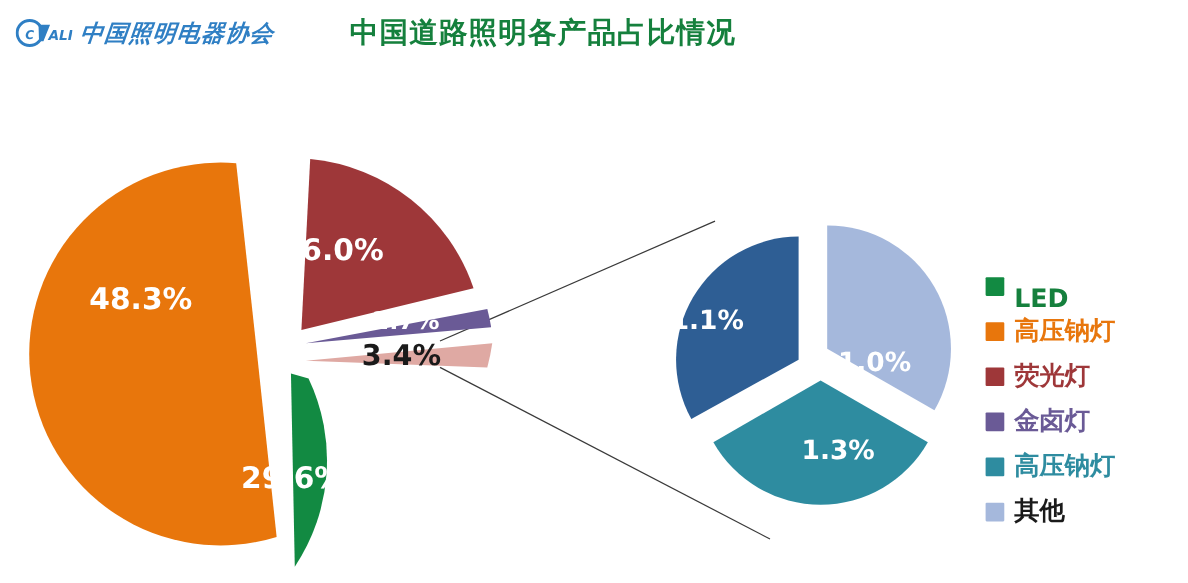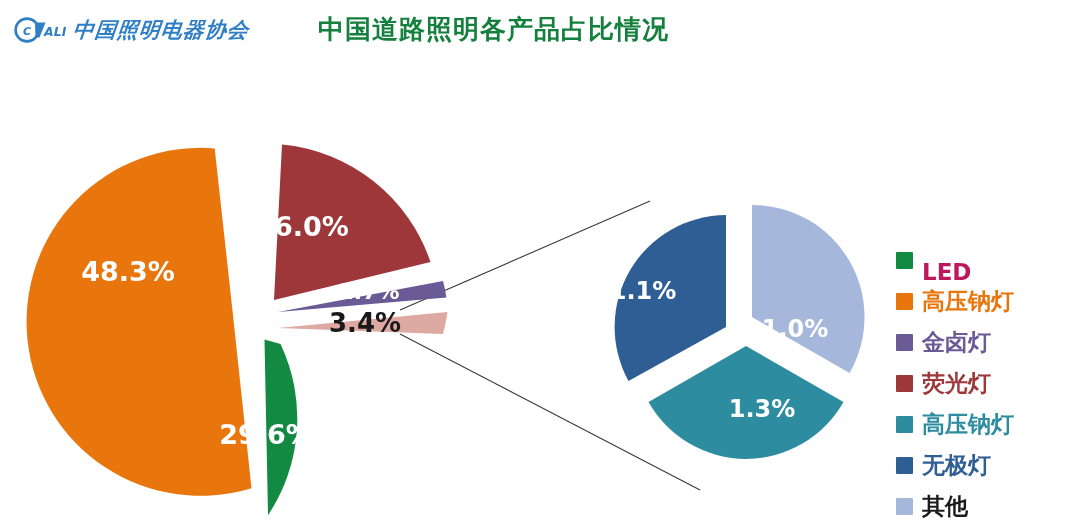--- a/index.html
+++ b/index.html
@@ -204,47 +204,43 @@
         <text class="slice-label light" x="762" y="345" font-size="24" text-anchor="middle">1.3%</text>
 
         <text class="slice-label light" x="643" y="227" font-size="24" text-anchor="middle">1.1%</text>
       </g>
     </svg>
 
     <div id="legend">
 
       <div class="legend-item">
         <span class="legend-swatch" style="background-color: rgb(18, 138, 66);"></span>
-        <span class="legend-label" style="color: #be185d; margin-top: 24px;">LED</span>
+        <span class="legend-label" style="color: #15803d; margin-top: 24px;">LED</span>
       </div>
 
       <div class="legend-item">
         <span class="legend-swatch" style="background-color: rgb(232, 118, 12);"></span>
         <span class="legend-label" style="color: rgb(232, 118, 12); text-align: center;">高压钠灯</span>
       </div>
 
       <div class="legend-item">
+        <span class="legend-swatch" style="background-color: rgb(158, 55, 57);"></span>
+        <span class="legend-label" style="color: rgb(158, 55, 57);">荧光灯</span>
+      </div>
+
+      <div class="legend-item">
         <span class="legend-swatch" style="background-color: rgb(106, 90, 150);"></span>
         <span class="legend-label" style="color: rgb(106, 90, 150);">金卤灯</span>
       </div>
 
       <div class="legend-item">
-        <span class="legend-swatch" style="background-color: rgb(158, 55, 57);"></span>
-        <span class="legend-label" style="color: rgb(158, 55, 57);">荧光灯</span>
-      </div>
-
-      <div class="legend-item">
         <span class="legend-swatch" style="background-color: rgb(46, 140, 160);"></span>
         <span class="legend-label" style="color: rgb(46, 140, 160);">高压钠灯</span>
       </div>
 
-      <div class="legend-item">
-        <span class="legend-swatch" style="background-color: rgb(46, 94, 148);"></span>
-        <span class="legend-label" style="color: rgb(46, 94, 148);">无极灯</span>
-      </div>
 
       <div class="legend-item">
         <span class="legend-swatch" style="background-color: rgb(165, 184, 220);"></span>
         <span class="legend-label" style="color:#1a1a1a">其他</span>
       </div>
     </div>
   </div>
 </div>
 
 </body></html>

